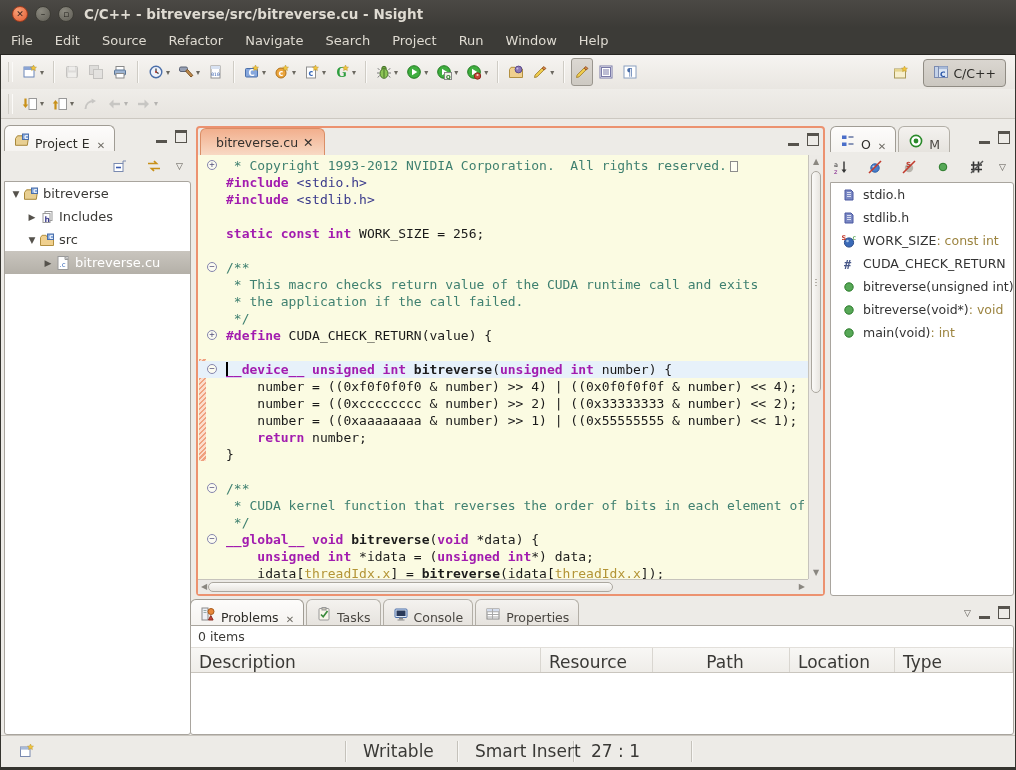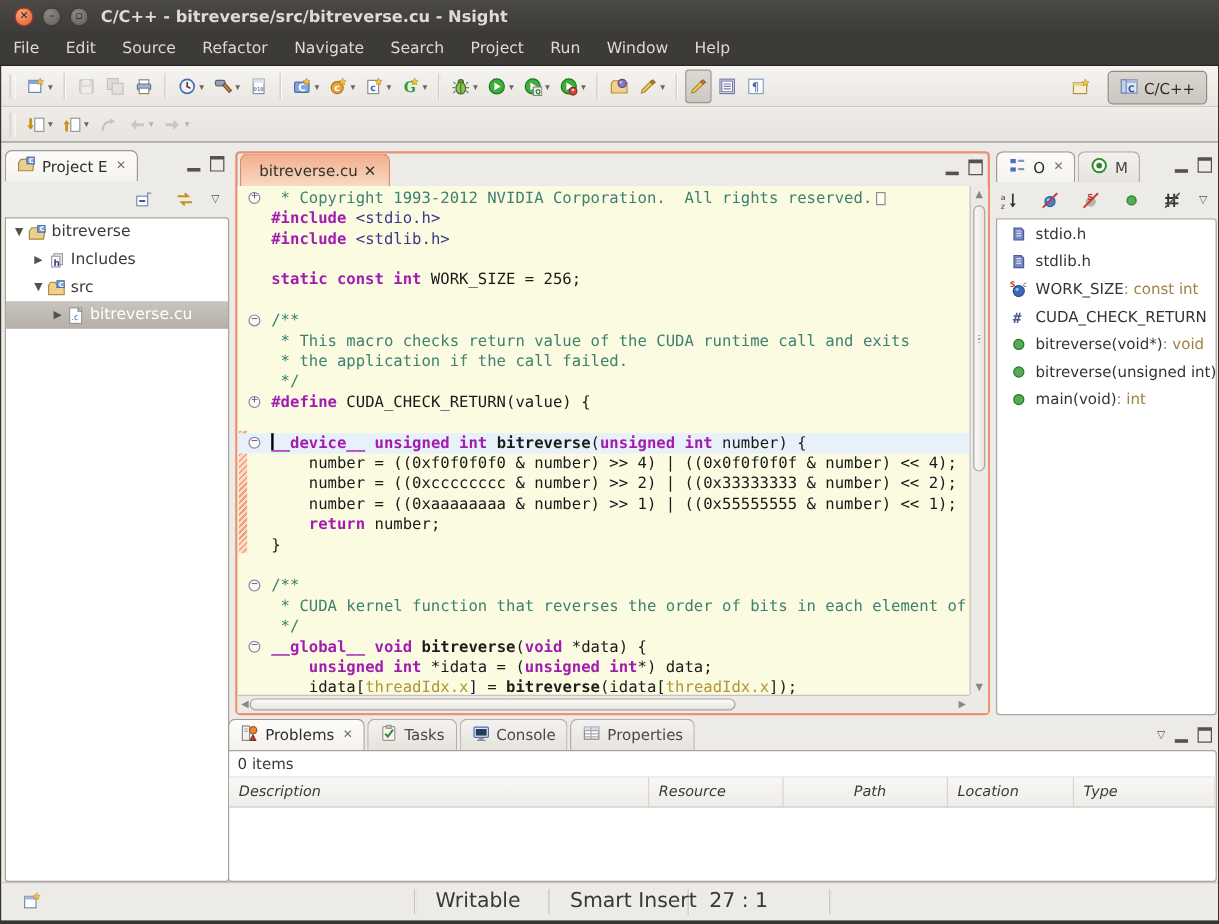--- a/index.html
+++ b/index.html
@@ -33,21 +33,21 @@
   .tbtn.pressed{background:linear-gradient(#dcd8d2,#cdc9c2);border:1px solid #9a968e;}
   .tbsep{width:1px;height:22px;background:#cfccc5;border-right:1px solid #fbfaf8;margin:0 5px;}
   #persp{position:absolute;right:10px;top:59px;height:28px;display:flex;align-items:center;}
   #persp-toggle{display:flex;align-items:center;gap:4px;background:linear-gradient(#dad6d0,#cbc7c0);
     border:1px solid #908c84;border-radius:4px;height:26px;padding:0 9px;margin-left:10px;
     font-size:12.5px;color:#2e2d29;}
   
   #workbench{position:absolute;left:1px;right:1px;top:119px;height:616px;background:#edebe7;}
   .view{position:absolute;}
   .tabstrip{position:absolute;left:0;top:0;right:0;height:26px;display:flex;align-items:flex-end;}
-  .tab{display:flex;align-items:center;gap:5px;height:25px;padding:0 9px;font-size:12.5px;
+  .tab{display:flex;align-items:flex-end;gap:5px;height:25px;padding:0 9px;font-size:12.5px;
     border:1px solid #b3afa7;border-bottom:none;border-radius:6px 6px 0 0;margin-right:2px;
     background:linear-gradient(#f4f2ef,#e6e3de);color:#4a4742;white-space:nowrap;}
   .tab.active{background:linear-gradient(#fdfcfb,#f5f3f0);border-color:#a09c94;color:#2e2d29;position:relative;z-index:3;}
   .tab .closex{font-size:10px;color:#6e6b64;margin-left:2px;}
   .winbtns{position:absolute;right:4px;top:5px;display:flex;gap:8px;align-items:center;}
   .minbtn{width:11px;height:9px;border-bottom:3px solid #56534d;}
   .maxbtn{width:10px;height:9px;border:1px solid #56534d;border-top:3px solid #56534d;}
   .menu-tri{font-size:9px;color:#56534d;}
   .vbody{position:absolute;left:0;right:0;bottom:0;background:#fff;border:1px solid #a9a59e;
     border-radius:0 3px 3px 3px;box-sizing:border-box;}
@@ -96,22 +96,22 @@
   #outline{left:829px;top:7px;width:184px;height:470px;}
   #outline .vbody{top:56px;}
   .orow{height:23px;display:flex;align-items:center;font-size:12.5px;color:#333;padding-left:10px;white-space:nowrap;overflow:hidden;}
   .orow .ticon{margin-right:6px;flex:none;display:flex;}
   .otype{color:#9c8440;}
   
   #problems{left:189px;top:480px;width:824px;height:136px;}
   #problems .vbody{top:26px;}
   #summary{height:21px;line-height:21px;font-size:12.5px;color:#3a3936;padding-left:7px;border-bottom:1px solid #e2dfda;}
   #phead{display:flex;height:24px;background:linear-gradient(#f8f7f5,#efede9);border-bottom:1px solid #c9c5be;}
-  .pcol{box-sizing:border-box;border-right:1px solid #d9d6d0;font-size:12px;color:#3a3936;
-    padding:4px 0 0 8px;white-space:nowrap;overflow:hidden;font-style:italic;}
+  .pcol{box-sizing:border-box;border-right:1px solid #d9d6d0;font-size:17px;color:#3a3936;
+    padding:4px 0 0 8px;white-space:nowrap;overflow:hidden;}
   
   #statusbar{position:absolute;left:1px;right:1px;top:735px;height:31px;background:#edebe7;border-top:1px solid #c9c5be;}
   .st-sep{position:absolute;top:5px;width:1px;height:21px;background:#c5c2bb;border-right:1px solid #f8f7f5;}
   .st-item{position:absolute;top:0;height:31px;line-height:31px;font-size:17px;color:#3a3936;padding-left:10px;}
   #fastview{position:absolute;left:18px;top:7px;}
 </style>
 </head>
 <body>
 
 <div id="titlebar">
@@ -648,30 +648,30 @@
             </svg>
           </span>
           <span>CUDA_CHECK_RETURN</span>
         </div>
         <div class="orow">
           <span class="ticon">
             <svg width="16" height="16" viewBox="0 0 16 16" xmlns="http://www.w3.org/2000/svg">
               <circle cx="8" cy="8" r="4.2" fill="#57a857" stroke="#2a7a2a"></circle>
             </svg>
           </span>
+          <span>bitreverse(unsigned int)</span>
+        </div>
+        <div class="orow">
+          <span class="ticon">
+            <svg width="16" height="16" viewBox="0 0 16 16" xmlns="http://www.w3.org/2000/svg">
+              <circle cx="8" cy="8" r="4.2" fill="#57a857" stroke="#2a7a2a"></circle>
+            </svg>
+          </span>
           <span>bitreverse(void*)</span>
           <span class="otype"> : void</span>
-        </div>
-        <div class="orow">
-          <span class="ticon">
-            <svg width="16" height="16" viewBox="0 0 16 16" xmlns="http://www.w3.org/2000/svg">
-              <circle cx="8" cy="8" r="4.2" fill="#57a857" stroke="#2a7a2a"></circle>
-            </svg>
-          </span>
-          <span>bitreverse(unsigned int)</span>
         </div>
         <div class="orow">
           <span class="ticon">
             <svg width="16" height="16" viewBox="0 0 16 16" xmlns="http://www.w3.org/2000/svg">
               <circle cx="8" cy="8" r="4.2" fill="#57a857" stroke="#2a7a2a"></circle>
             </svg>
           </span>
           <span>main(void)</span>
           <span class="otype"> : int</span>
         </div>

